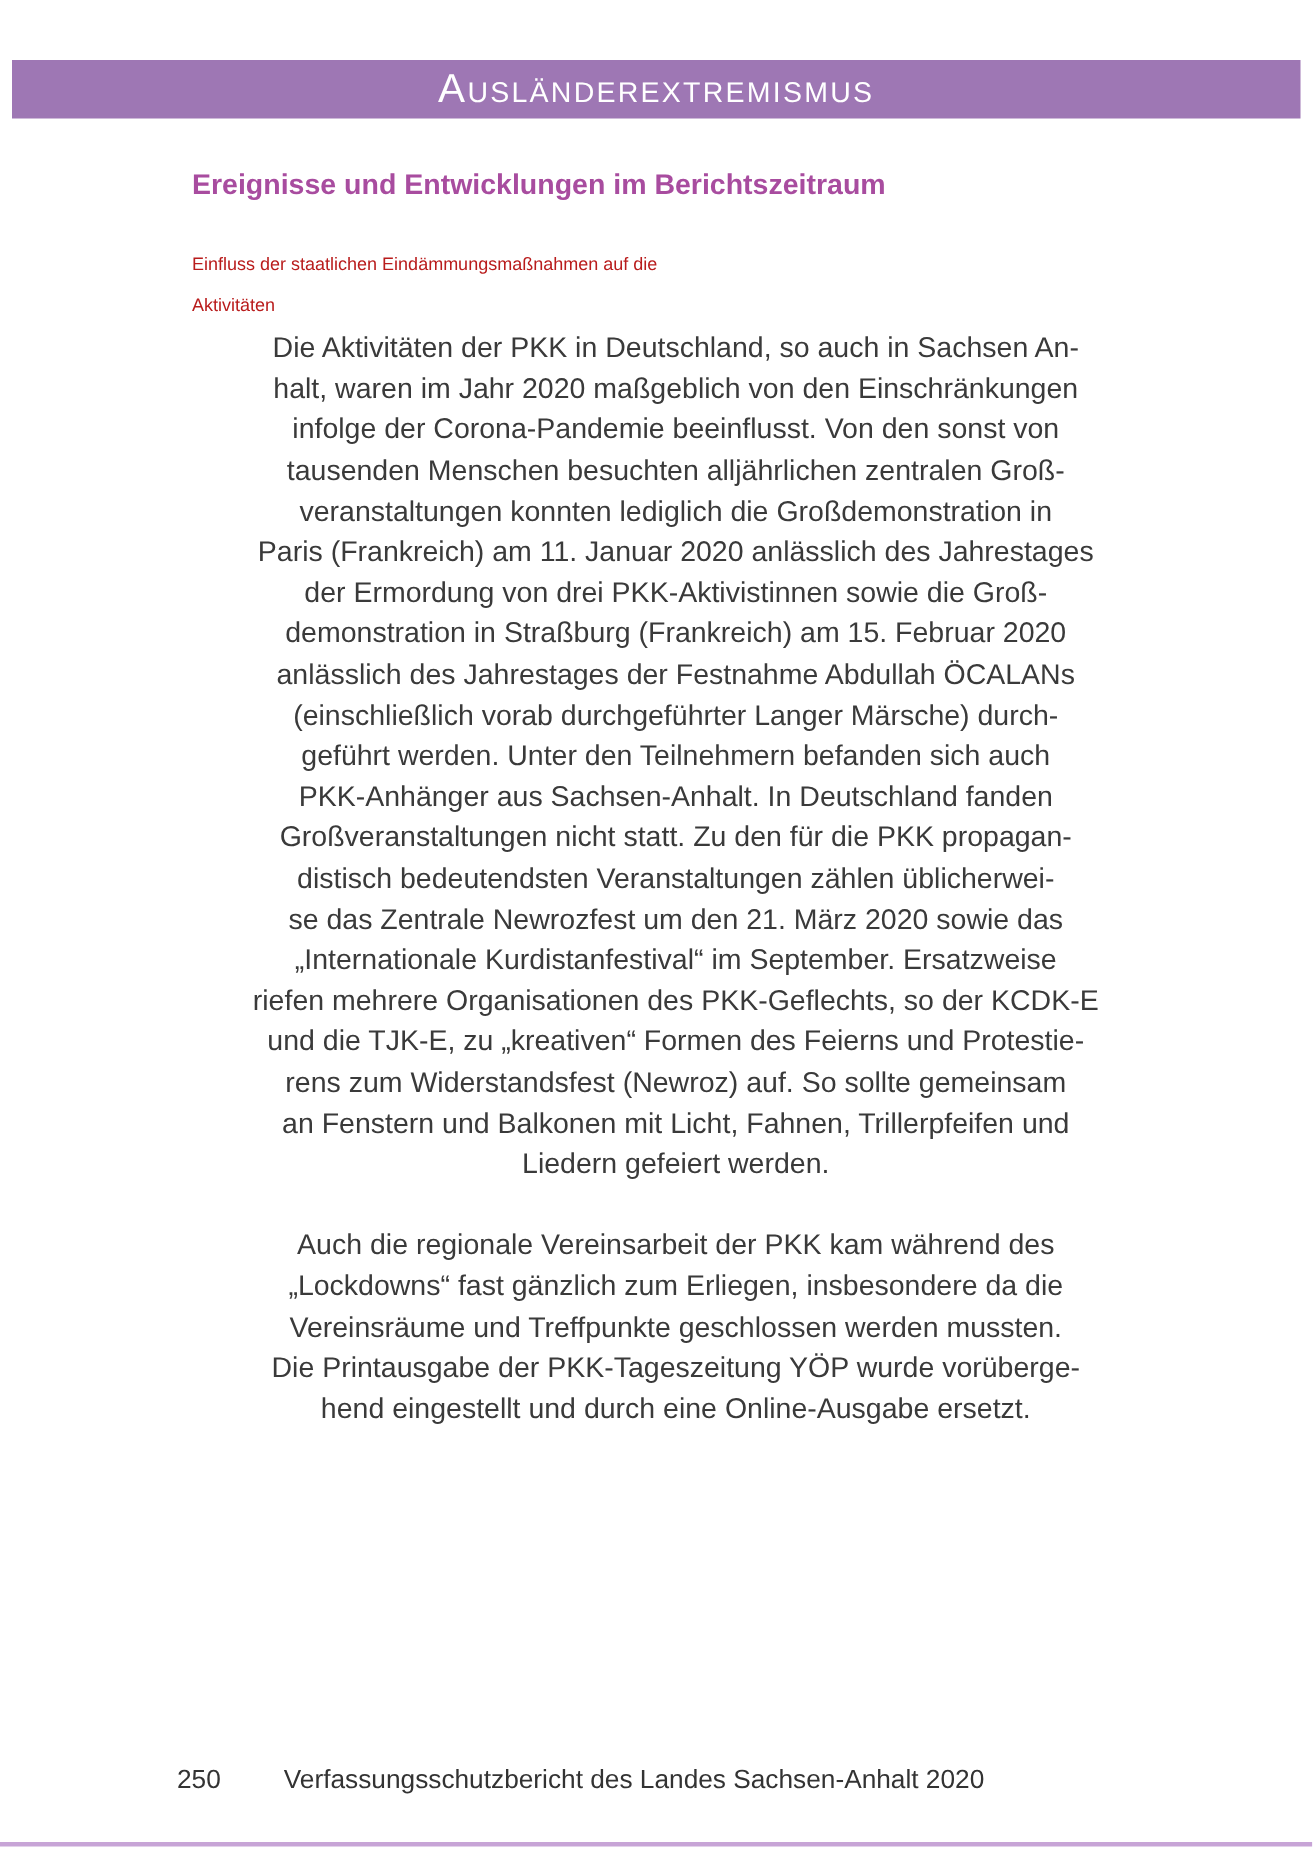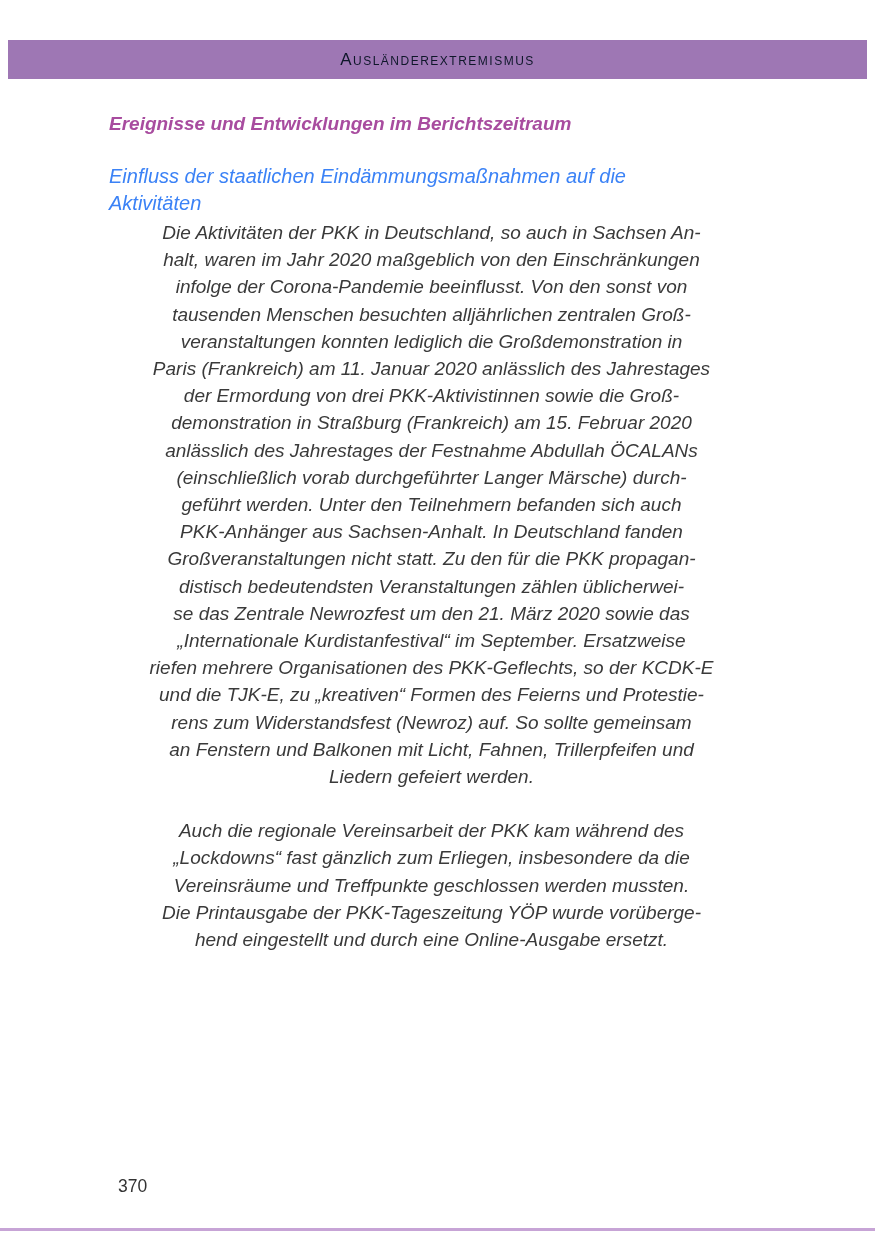--- a/index.html
+++ b/index.html
@@ -21,46 +21,45 @@
     right: 8px;
     top: 40px;
     height: 39px;
     background: #9e77b4;
     display: flex;
     align-items: center;
     justify-content: center;
   }
   .banner-text {
     font-variant: small-caps;
-    color: #0f172a;
-    font-size: 17px;
+    color: #ffffff;
+    font-size: 27px;
     letter-spacing: 1.5px;
     font-weight: 500;
     line-height: 1;
   }
   .content {
     position: absolute;
-    left: 109px;
+    left: 128px;
     top: 110px;
     width: 645px;
-    font-style: italic;
   }
   .section-heading {
     margin: 0 0 26px 0;
     font-size: 19px;
     line-height: 27px;
     font-weight: 700;
     color: #a84c9f;
   }
   .subsection-heading {
     margin: 0 0 2px 0;
-    font-size: 20px;
+    font-size: 12px;
     line-height: 27px;
     font-weight: 500;
-    color: #3b82f6;
+    color: #b91c1c;
     white-space: pre-line;
   }
   .body-par {
     margin: 0 0 27px 0;
     font-size: 19px;
     line-height: 27.2px;
     color: #3a3a3a;
     white-space: pre-line;
     text-align: center;
   }
@@ -122,18 +121,19 @@
 
     <p class="body-par">Auch die regionale Vereinsarbeit der PKK kam während des
 „Lockdowns“ fast gänzlich zum Erliegen, insbesondere da die
 Vereinsräume und Treffpunkte geschlossen werden mussten.
 Die Printausgabe der PKK-Tageszeitung YÖP wurde vorüberge-
 hend eingestellt und durch eine Online-Ausgabe ersetzt.</p>
 
   </div>
 
   <div class="footer">
-    <span>370</span>
+    <span>250</span>
+    <span>Verfassungsschutzbericht des Landes Sachsen-Anhalt 2020</span>
   </div>
 
   <div class="bottom-rule"></div>
 
 </div>
 
 </body></html>

